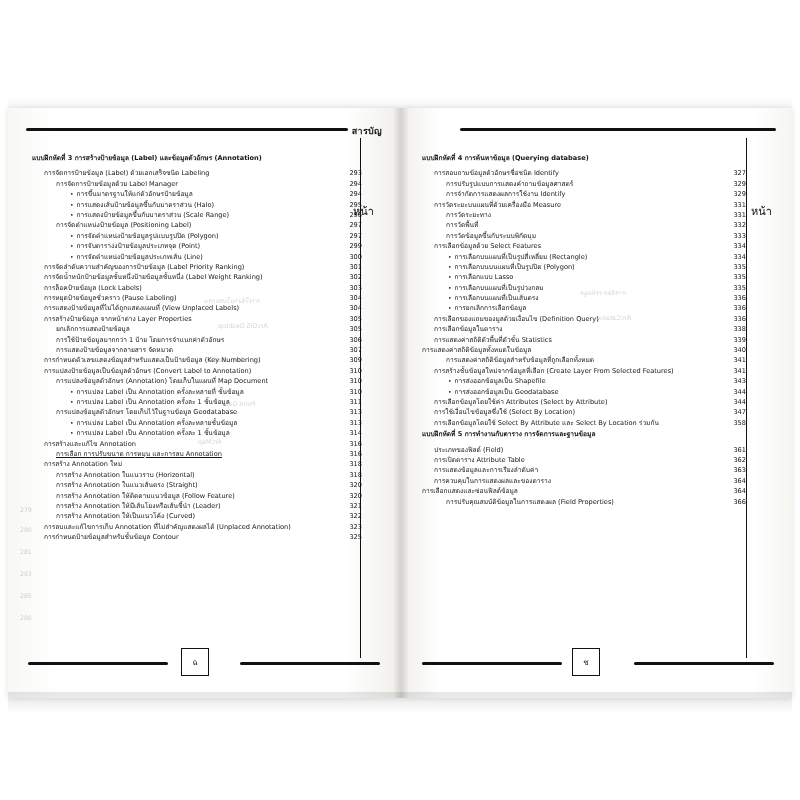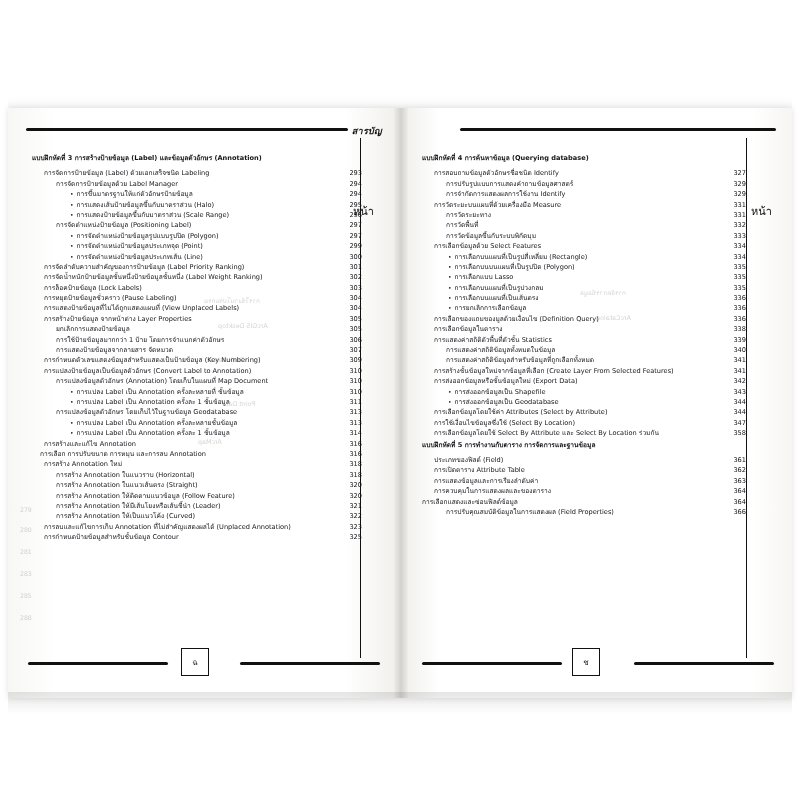--- a/index.html
+++ b/index.html
@@ -63,21 +63,20 @@
     background: #111;
     border-radius: 2px;
   }
   .hdr-title {
     position: absolute;
     top: 6px;
     font-size: 9px;
     color: #111;
     font-weight: bold;
     letter-spacing: 0.3px;
-    font-style: italic;
   }
   .col-rule {
     position: absolute;
     width: 1.4px;
     background: #111;
     top: 30px;
     height: 520px;
   }
   .page-num-label {
     position: absolute;
@@ -188,41 +187,41 @@
       <div class="toc" id="toc-left" style="left:24px; width:330px;">
           <div class="row head"><span class="txt" style="margin-left: 0px;">แบบฝึกหัดที่ 3 การสร้างป้ายข้อมูล (Label) และข้อมูลตัวอักษร (Annotation)</span><span class="pg"></span></div>
           <div class="spacer"></div>
           <div class="row"><span class="txt" style="margin-left: 12px;">การจัดการป้ายข้อมูล (Label) ด้วยเอกเสร็จชนิด Labeling</span><span class="pg">293</span></div>
           <div class="row"><span class="txt" style="margin-left: 24px;">การจัดการป้ายข้อมูลด้วย Label Manager</span><span class="pg">294</span></div>
           <div class="row"><span class="txt bullet" style="margin-left: 38px;">การขึ้นมาตรฐานให้แก่ตัวอักษรป้ายข้อมูล</span><span class="pg">294</span></div>
           <div class="row"><span class="txt bullet" style="margin-left: 38px;">การแสดงเส้นป้ายข้อมูลขึ้นกับมาตราส่วน (Halo)</span><span class="pg">295</span></div>
           <div class="row"><span class="txt bullet" style="margin-left: 38px;">การแสดงป้ายข้อมูลขึ้นกับมาตราส่วน (Scale Range)</span><span class="pg">296</span></div>
           <div class="row"><span class="txt" style="margin-left: 24px; text-align: right;">การจัดตำแหน่งป้ายข้อมูล (Positioning Label)</span><span class="pg">297</span></div>
           <div class="row"><span class="txt bullet" style="margin-left: 38px;">การจัดตำแหน่งป้ายข้อมูลรูปแบบรูปปิด (Polygon)</span><span class="pg">297</span></div>
-          <div class="row"><span class="txt bullet" style="margin-left: 38px;">การจัดตำแหน่งป้ายข้อมูลประเภทจุด (Point)</span><span class="pg">299</span></div>
+          <div class="row"><span class="txt bullet" style="margin-left: 38px;">การจับตาราง่งป้ายข้อมูลประเภทจุด (Point)</span><span class="pg">299</span></div>
           <div class="row"><span class="txt bullet" style="margin-left: 38px;">การจัดตำแหน่งป้ายข้อมูลประเภทเส้น (Line)</span><span class="pg">300</span></div>
           <div class="row"><span class="txt" style="margin-left: 12px;">การจัดลำดับความสำคัญของการป้ายข้อมูล (Label Priority Ranking)</span><span class="pg">301</span></div>
           <div class="row"><span class="txt" style="margin-left: 12px;">การจัดน้ำหนักป้ายข้อมูลชั้นหนึ่งป้ายข้อมูลชั้นหนึ่ง (Label Weight Ranking)</span><span class="pg">302</span></div>
           <div class="row"><span class="txt" style="margin-left: 12px;">การล็อคป้ายข้อมูล (Lock Labels)</span><span class="pg">303</span></div>
           <div class="row"><span class="txt" style="margin-left: 12px;">การหยุดป้ายข้อมูลชั่วคราว (Pause Labeling)</span><span class="pg">304</span></div>
           <div class="row"><span class="txt" style="margin-left: 12px;">การแสดงป้ายข้อมูลที่ไม่ได้ถูกแสดงแผนที่ (View Unplaced Labels)</span><span class="pg">304</span></div>
           <div class="row"><span class="txt" style="margin-left: 12px;">การสร้างป้ายข้อมูล จากหน้าต่าง Layer Properties</span><span class="pg">305</span></div>
           <div class="row"><span class="txt" style="margin-left: 24px;">ยกเลิกการแสดงป้ายข้อมูล</span><span class="pg">305</span></div>
           <div class="row"><span class="txt" style="margin-left: 24px;">การใช้ป้ายข้อมูลมากกว่า 1 ป้าย โดยการจำแนกค่าตัวอักษร</span><span class="pg">306</span></div>
           <div class="row"><span class="txt" style="margin-left: 24px;">การแสดงป้ายข้อมูลจากลายสาร จัดหมวด</span><span class="pg">307</span></div>
           <div class="row"><span class="txt" style="margin-left: 12px;">การกำหนดตัวเลขแสดงข้อมูลสำหรับแสดงเป็นป้ายข้อมูล (Key Numbering)</span><span class="pg">309</span></div>
           <div class="row"><span class="txt" style="margin-left: 12px;">การแปลงป้ายข้อมูลเป็นข้อมูลตัวอักษร (Convert Label to Annotation)</span><span class="pg">310</span></div>
           <div class="row"><span class="txt" style="margin-left: 24px;">การแปลงข้อมูลตัวอักษร (Annotation) โดยเก็บในแผนที่ Map Document</span><span class="pg">310</span></div>
           <div class="row"><span class="txt bullet" style="margin-left: 38px;">การแปลง Label เป็น Annotation ครั้งละหลายที่ ชั้นข้อมูล</span><span class="pg">310</span></div>
           <div class="row"><span class="txt bullet" style="margin-left: 38px;">การแปลง Label เป็น Annotation ครั้งละ 1 ชั้นข้อมูล</span><span class="pg">311</span></div>
           <div class="row"><span class="txt" style="margin-left: 24px;">การแปลงข้อมูลตัวอักษร โดยเก็บไว้ในฐานข้อมูล Geodatabase</span><span class="pg">313</span></div>
           <div class="row"><span class="txt bullet" style="margin-left: 38px;">การแปลง Label เป็น Annotation ครั้งละหลายชั้นข้อมูล</span><span class="pg">313</span></div>
           <div class="row"><span class="txt bullet" style="margin-left: 38px;">การแปลง Label เป็น Annotation ครั้งละ 1 ชั้นข้อมูล</span><span class="pg">314</span></div>
           <div class="row"><span class="txt" style="margin-left: 12px;">การสร้างและแก้ไข Annotation</span><span class="pg">316</span></div>
-          <div class="row"><span class="txt" style="margin-left: 8px;">การเลือก การปรับขนาด การหมุน และการลบ Annotation</span><span class="pg">316</span></div>
+          <div class="row"><span class="txt" style="margin-left: 24px; text-decoration: underline;">การเลือก การปรับขนาด การหมุน และการลบ Annotation</span><span class="pg">316</span></div>
           <div class="row"><span class="txt" style="margin-left: 12px;">การสร้าง Annotation ใหม่</span><span class="pg">318</span></div>
           <div class="row"><span class="txt" style="margin-left: 24px;">การสร้าง Annotation ในแนวราบ (Horizontal)</span><span class="pg">318</span></div>
           <div class="row"><span class="txt" style="margin-left: 24px;">การสร้าง Annotation ในแนวเส้นตรง (Straight)</span><span class="pg">320</span></div>
           <div class="row"><span class="txt" style="margin-left: 24px;">การสร้าง Annotation ให้ติดตามแนวข้อมูล (Follow Feature)</span><span class="pg">320</span></div>
           <div class="row"><span class="txt" style="margin-left: 24px;">การสร้าง Annotation ให้มีเส้นโยงหรือเส้นชี้นำ (Leader)</span><span class="pg">321</span></div>
           <div class="row"><span class="txt" style="margin-left: 24px;">การสร้าง Annotation ให้เป็นแนวโค้ง (Curved)</span><span class="pg">322</span></div>
           <div class="row"><span class="txt" style="margin-left: 12px;">การลบและแก้ไขการเก็บ Annotation ที่ไม่สำคัญแสดงผลได้ (Unplaced Annotation)</span><span class="pg">323</span></div>
           <div class="row"><span class="txt" style="margin-left: 12px;">การกำหนดป้ายข้อมูลสำหรับชั้นข้อมูล Contour</span><span class="pg">325</span></div>
         </div>
 
@@ -267,24 +266,23 @@
           <div class="row"><span class="txt" style="margin-left: 12px;">การเลือกข้อมูลด้วย Select Features</span><span class="pg">334</span></div>
           <div class="row"><span class="txt bullet" style="margin-left: 26px;">การเลือกบนแผนที่เป็นรูปสี่เหลี่ยม (Rectangle)</span><span class="pg">334</span></div>
           <div class="row"><span class="txt bullet" style="margin-left: 26px;">การเลือกบนบนแผนที่เป็นรูปปิด (Polygon)</span><span class="pg">335</span></div>
           <div class="row"><span class="txt bullet" style="margin-left: 26px;">การเลือกแบบ Lasso</span><span class="pg">335</span></div>
           <div class="row"><span class="txt bullet" style="margin-left: 26px;">การเลือกบนแผนที่เป็นรูปวงกลม</span><span class="pg">335</span></div>
           <div class="row"><span class="txt bullet" style="margin-left: 26px;">การเลือกบนแผนที่เป็นเส้นตรง</span><span class="pg">336</span></div>
           <div class="row"><span class="txt bullet" style="margin-left: 26px;">การยกเลิกการเลือกข้อมูล</span><span class="pg">336</span></div>
           <div class="row"><span class="txt" style="margin-left: 12px;">การเลือกของแถมของมูลด้วยเงื่อนไข (Definition Query)</span><span class="pg">336</span></div>
           <div class="row"><span class="txt" style="margin-left: 12px;">การเลือกข้อมูลในตาราง</span><span class="pg">338</span></div>
           <div class="row"><span class="txt" style="margin-left: 12px;">การแสดงค่าสถิติตัวพื้นที่ตัวชั้น Statistics</span><span class="pg">339</span></div>
-          <div class="row"><span class="txt" style="margin-left: 24px;">การแสดงค่าสถิติข้อมูลทั้งหมดในข้อมูล</span><span class="pg">340</span></div>
+          <div class="row"><span class="txt" style="">การแสดงค่าสถิติข้อมูลทั้งหมดในข้อมูล</span><span class="pg">340</span></div>
           <div class="row"><span class="txt" style="margin-left: 24px;">การแสดงค่าสถิติข้อมูลสำหรับข้อมูลที่ถูกเลือกทั้งหมด</span><span class="pg">341</span></div>
           <div class="row"><span class="txt" style="margin-left: 12px;">การสร้างชั้นข้อมูลใหม่จากข้อมูลที่เลือก (Create Layer From Selected Features)</span><span class="pg">341</span></div>
-          <div class="row"><span class="txt" style="margin-left: 12px;">การส่งออกข้อมูลหรือชั้นข้อมูลใหม่ (Export Data)</span><span class="pg">342</span></div>
           <div class="row"><span class="txt bullet" style="margin-left: 26px;">การส่งออกข้อมูลเป็น Shapefile</span><span class="pg">343</span></div>
           <div class="row"><span class="txt bullet" style="margin-left: 26px;">การส่งออกข้อมูลเป็น Geodatabase</span><span class="pg">344</span></div>
           <div class="row"><span class="txt" style="margin-left: 12px;">การเลือกข้อมูลโดยใช้ค่า Attributes (Select by Attribute)</span><span class="pg">344</span></div>
           <div class="row"><span class="txt" style="margin-left: 12px;">การใช้เงื่อนไขข้อมูลซึ่งใช้ (Select By Location)</span><span class="pg">347</span></div>
           <div class="row"><span class="txt" style="margin-left: 12px;">การเลือกข้อมูลโดยใช้ Select By Attribute และ Select By Location ร่วมกัน</span><span class="pg">358</span></div>
           <div class="row head"><span class="txt" style="margin-left: 0px;">แบบฝึกหัดที่ 5 การทำงานกับตาราง การจัดการและฐานข้อมูล</span><span class="pg"></span></div>
           <div class="spacer"></div>
           <div class="row"><span class="txt" style="margin-left: 12px;">ประเภทของฟิลด์ (Field)</span><span class="pg">361</span></div>
           <div class="row"><span class="txt" style="margin-left: 12px;">การเปิดตาราง Attribute Table</span><span class="pg">362</span></div>
           <div class="row"><span class="txt" style="margin-left: 12px;">การแสดงข้อมูลและการเรียงลำดับค่า</span><span class="pg">363</span></div>

